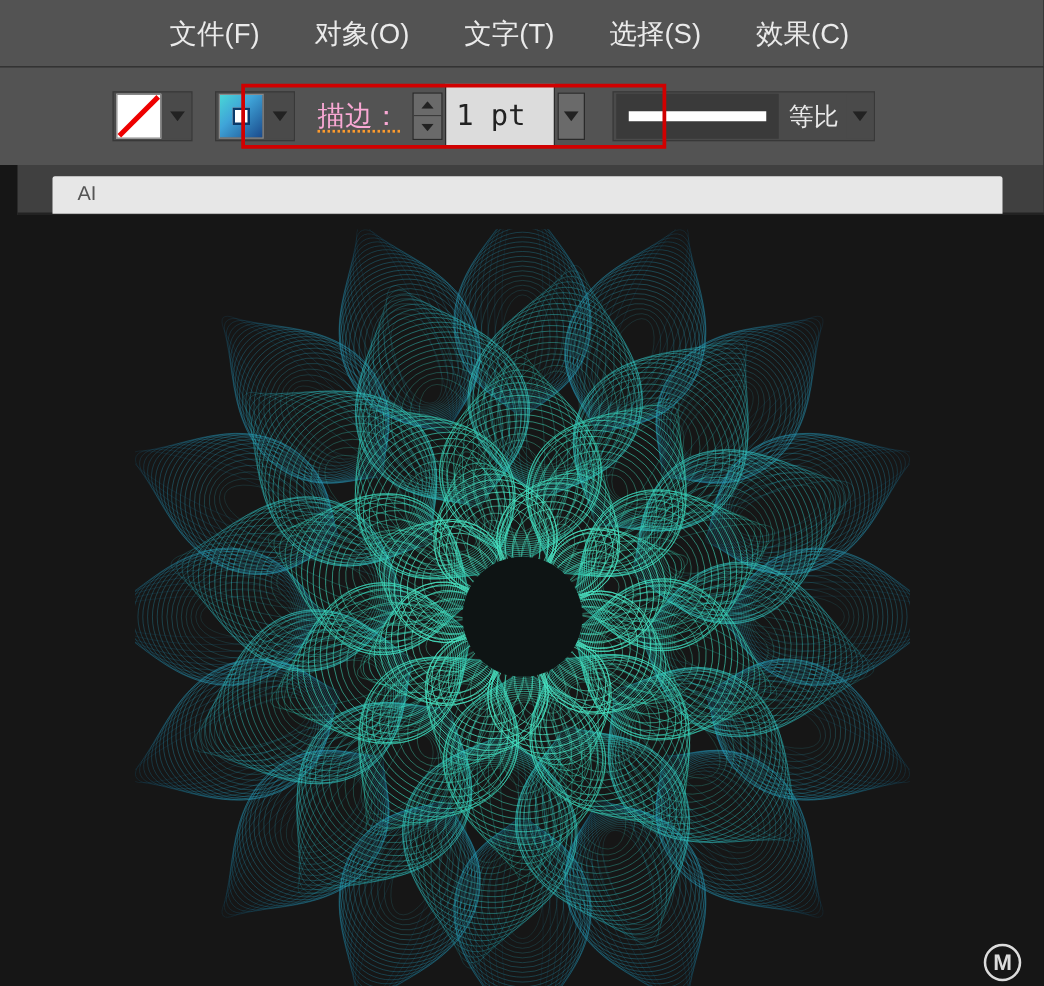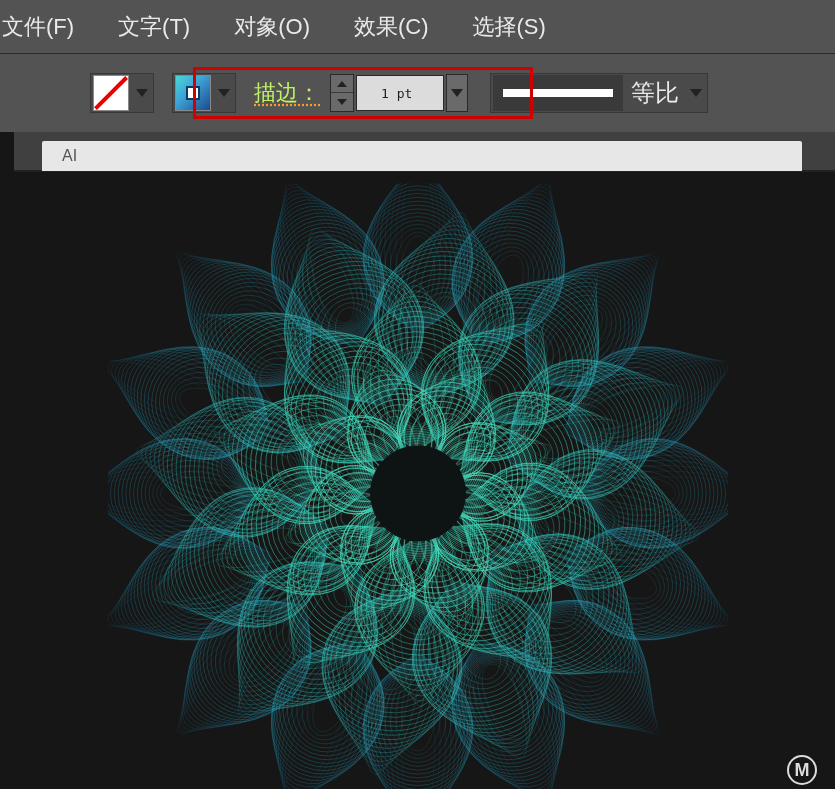--- a/index.html
+++ b/index.html
@@ -12,20 +12,21 @@
       position: relative;
     }
     .menubar {
       width: 100%;
       height: 54px;
       background: #535353;
       display: flex;
       align-items: center;
       padding-left: 0;
       border-bottom: 1px solid #2a2a2a;
+      justify-content: center;
     }
     .menu-item {
       color: #eaeaea;
       font-size: 22px;
       padding: 0 22px;
       cursor: pointer;
       white-space: nowrap;
     }
     .menu-item:first-child { padding-left: 2px; }
     .toolbar {
@@ -94,21 +95,21 @@
       position: absolute;
       left: 193px;
       top: 13px;
       width: 340px;
       height: 52px;
       border: 3px solid #d10000;
       pointer-events: none;
       z-index: 5;
     }
     .stroke-label {
-      color: #bef264;
+      color: #f9a8d4;
       font-size: 22px;
       margin: 0 8px 0 16px;
       text-decoration: underline dotted #ff9b2c;
       text-underline-offset: 4px;
     }
     .spinner {
       display: flex;
       flex-direction: column;
       border: 1px solid #2a2a2a;
     }
@@ -118,28 +119,28 @@
       background: #6a6a6a;
       display: flex;
       align-items: center;
       justify-content: center;
       cursor: pointer;
       border-bottom: 1px solid #3a3a3a;
     }
     .spin-btn:last-child { border-bottom: none; }
     .stroke-input {
       width: 88px;
-      height: 36px;
+      height: 52px;
       background: #dcdcdc;
       color: #222;
-      font-size: 13px;
+      font-size: 23px;
       border: 1px solid #2a2a2a;
       display: flex;
       align-items: center;
-      padding-left: 24px;
+      padding-left: 8px;
       font-family: monospace;
     }
     .profile-group {
       display: flex;
       align-items: center;
       margin-left: 20px;
       border: 1px solid #383838;
       height: 40px;
       background: #4a4a4a;
     }
@@ -152,21 +153,21 @@
       justify-content: center;
       margin: 2px;
     }
     .profile-line {
       width: 110px;
       height: 8px;
       background: #fff;
     }
     .profile-label {
       color: #eaeaea;
-      font-size: 24px;
+      font-size: 20px;
       margin: 0 6px;
     }
     .tabbar {
       width: 100%;
       height: 40px;
       background: #404040;
       border-bottom: 2px solid #222;
       display: flex;
       align-items: center;
       padding-left: 28px;
@@ -221,24 +222,24 @@
       color: #dcdcdc;
       font-weight: bold;
       font-size: 18px;
     }
   </style>
 </head>
 <body>
 
 <div class="menubar">
   <div class="menu-item">文件(F)</div>
+  <div class="menu-item">对象(O)</div>
   <div class="menu-item">文字(T)</div>
-  <div class="menu-item">对象(O)</div>
+  <div class="menu-item">选择(S)</div>
   <div class="menu-item">效果(C)</div>
-  <div class="menu-item">选择(S)</div>
 </div>
 
 <div class="toolbar">
   <div class="highlight-box"></div>
   <div class="toolbar-inner">
     <div class="swatch-group">
       <div class="swatch swatch-none"></div>
       <div class="dd-arrow">
         <svg width="12" height="8">
             <polygon points="0,0 12,0 6,8" fill="#222"></polygon>

